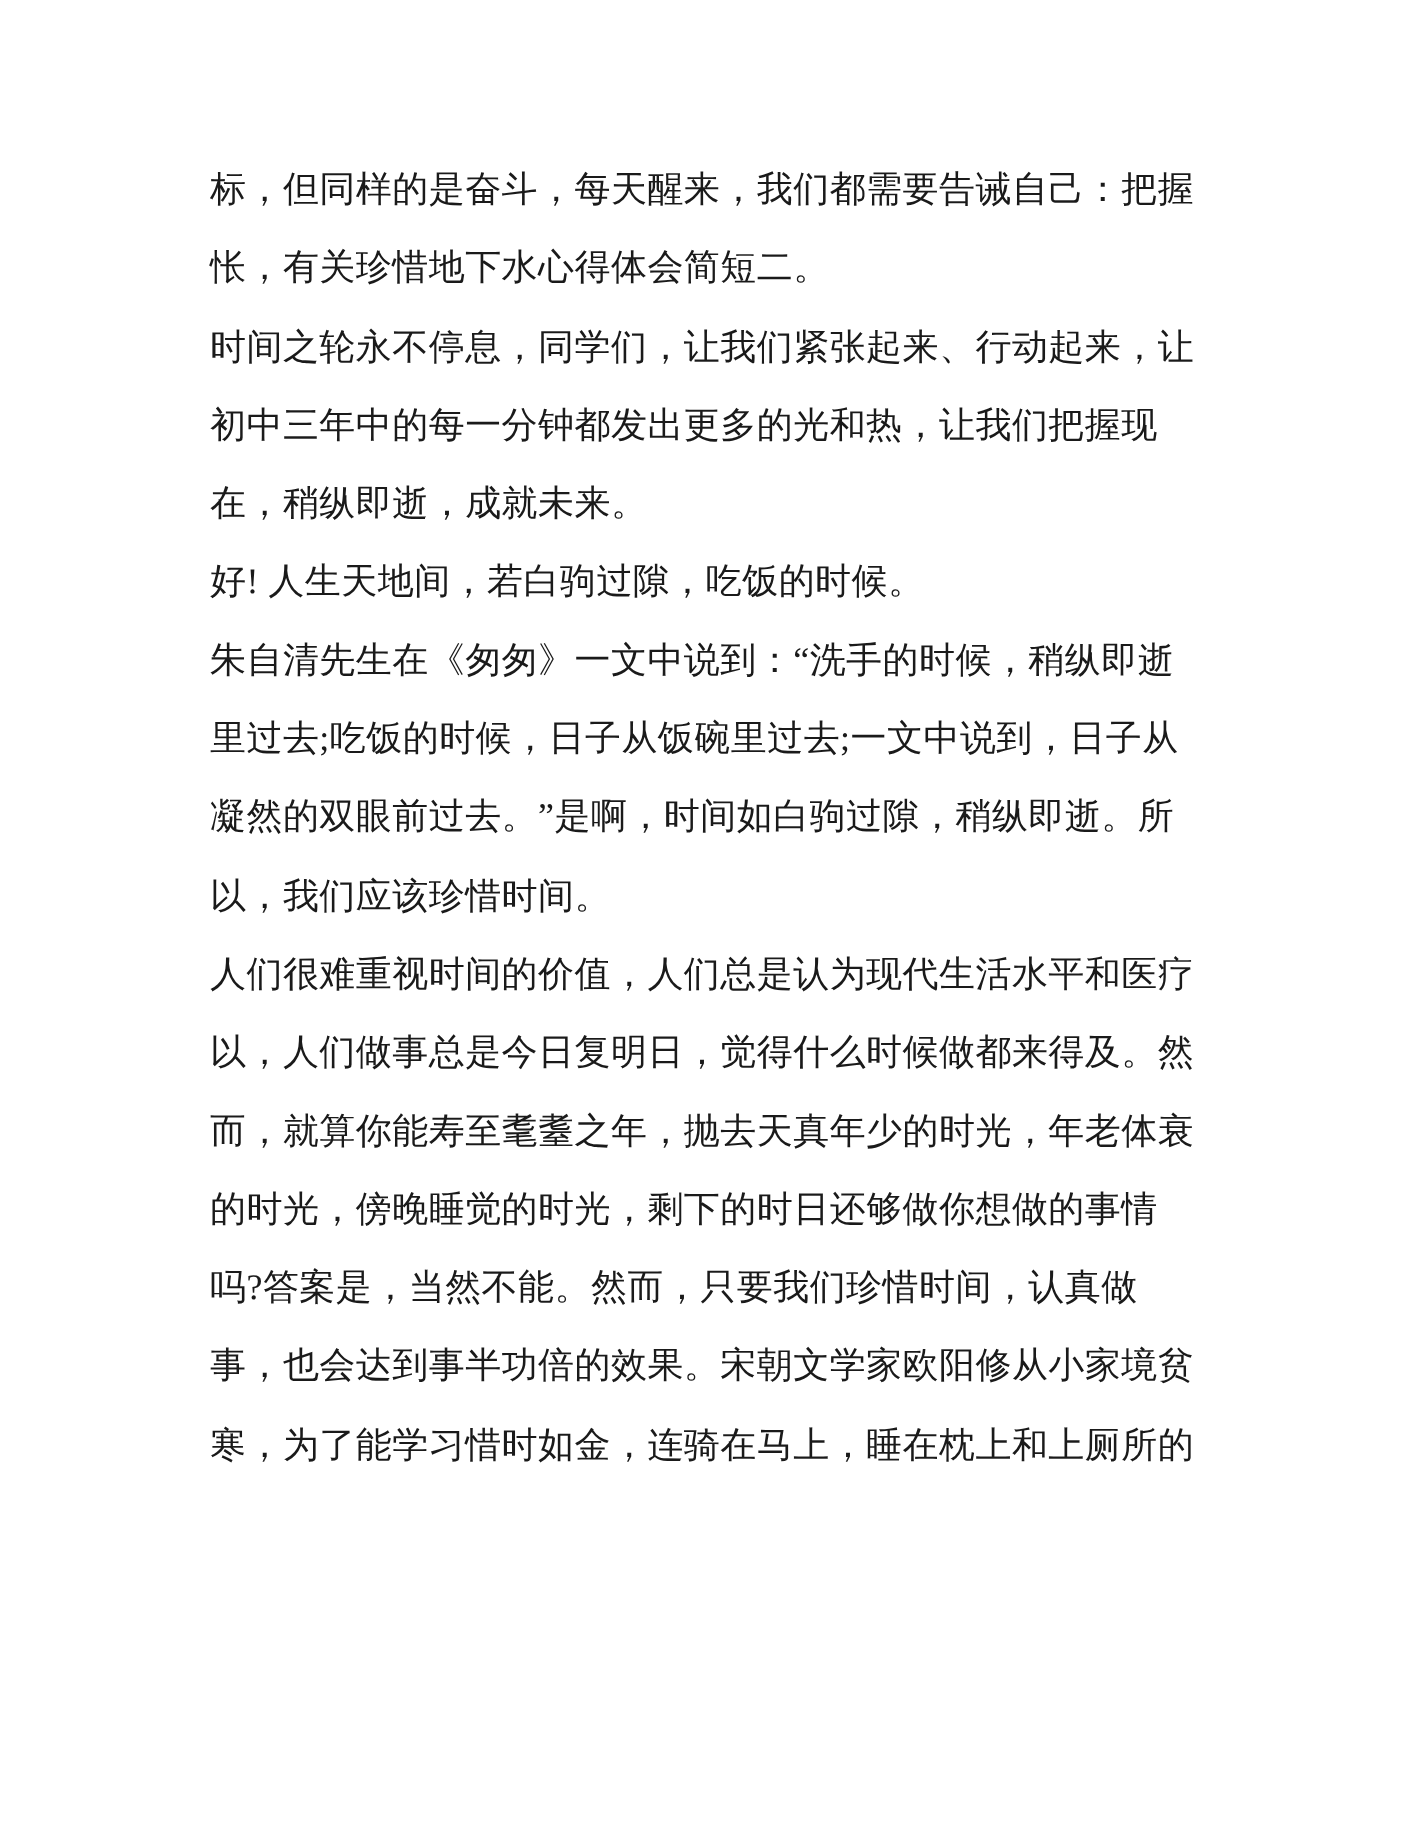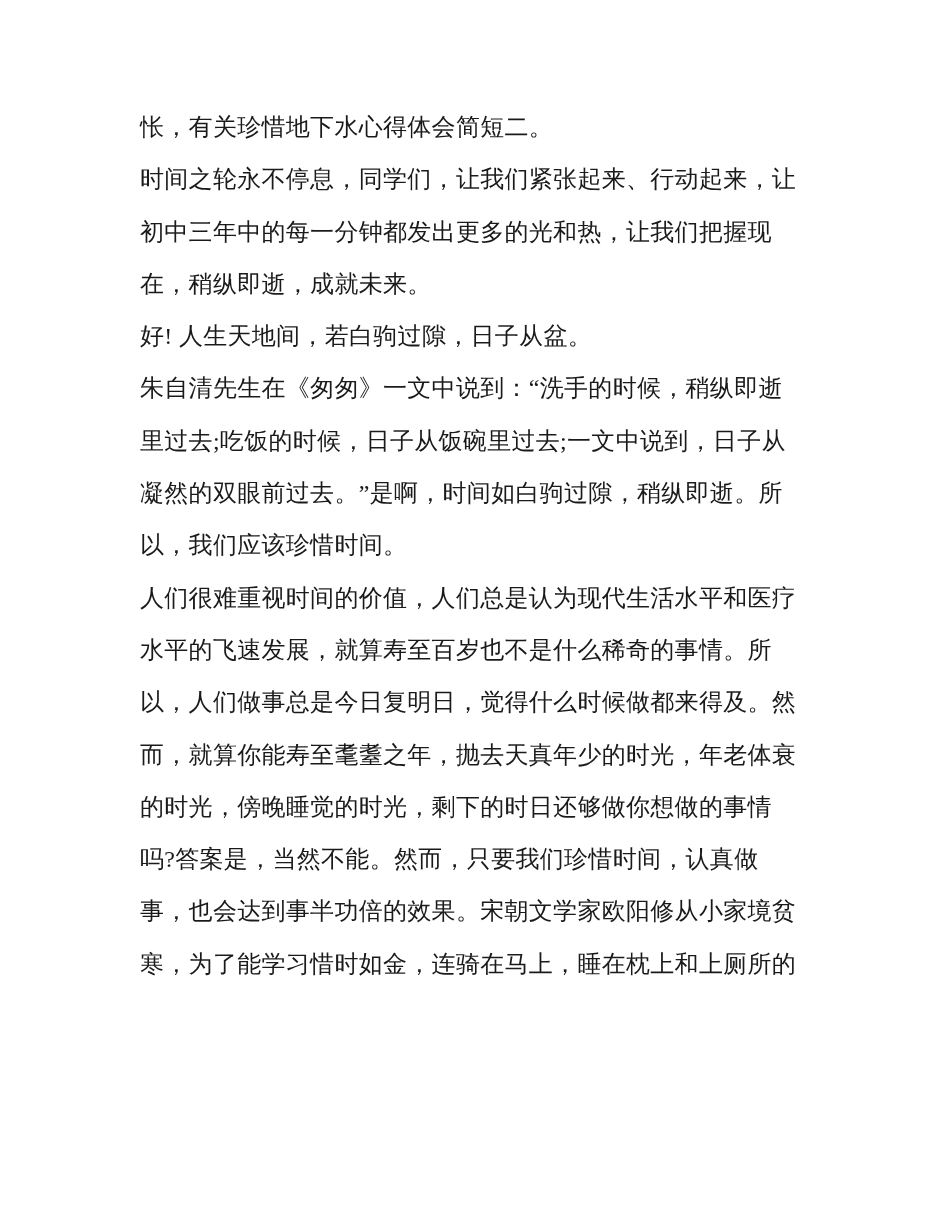--- a/index.html
+++ b/index.html
@@ -35,31 +35,31 @@
       line-height: 46px;
       white-space: nowrap;
       letter-spacing: 0.3px;
     }
   </style>
 </head>
 <body>
 
 <div class="page">
   <div class="content">
+    <div class="line">标，但同样的是奋斗，每天醒来，我们都需要告诫自己：把握</div>
     <div class="line">怅，有关珍惜地下水心得体会简短二。</div>
     <div class="line">时间之轮永不停息，同学们，让我们紧张起来、行动起来，让</div>
     <div class="line">初中三年中的每一分钟都发出更多的光和热，让我们把握现</div>
     <div class="line">在，稍纵即逝，成就未来。</div>
-    <div class="line">好! 人生天地间，若白驹过隙，日子从盆。</div>
+    <div class="line">好! 人生天地间，若白驹过隙，吃饭的时候。</div>
     <div class="line">朱自清先生在《匆匆》一文中说到：“洗手的时候，稍纵即逝</div>
     <div class="line">里过去;吃饭的时候，日子从饭碗里过去;一文中说到，日子从</div>
     <div class="line">凝然的双眼前过去。”是啊，时间如白驹过隙，稍纵即逝。所</div>
     <div class="line">以，我们应该珍惜时间。</div>
     <div class="line">人们很难重视时间的价值，人们总是认为现代生活水平和医疗</div>
-    <div class="line">水平的飞速发展，就算寿至百岁也不是什么稀奇的事情。所</div>
     <div class="line">以，人们做事总是今日复明日，觉得什么时候做都来得及。然</div>
     <div class="line">而，就算你能寿至耄耋之年，抛去天真年少的时光，年老体衰</div>
     <div class="line">的时光，傍晚睡觉的时光，剩下的时日还够做你想做的事情</div>
     <div class="line">吗?答案是，当然不能。然而，只要我们珍惜时间，认真做</div>
     <div class="line">事，也会达到事半功倍的效果。宋朝文学家欧阳修从小家境贫</div>
     <div class="line">寒，为了能学习惜时如金，连骑在马上，睡在枕上和上厕所的</div>
   </div>
 </div>
 
 </body></html>

